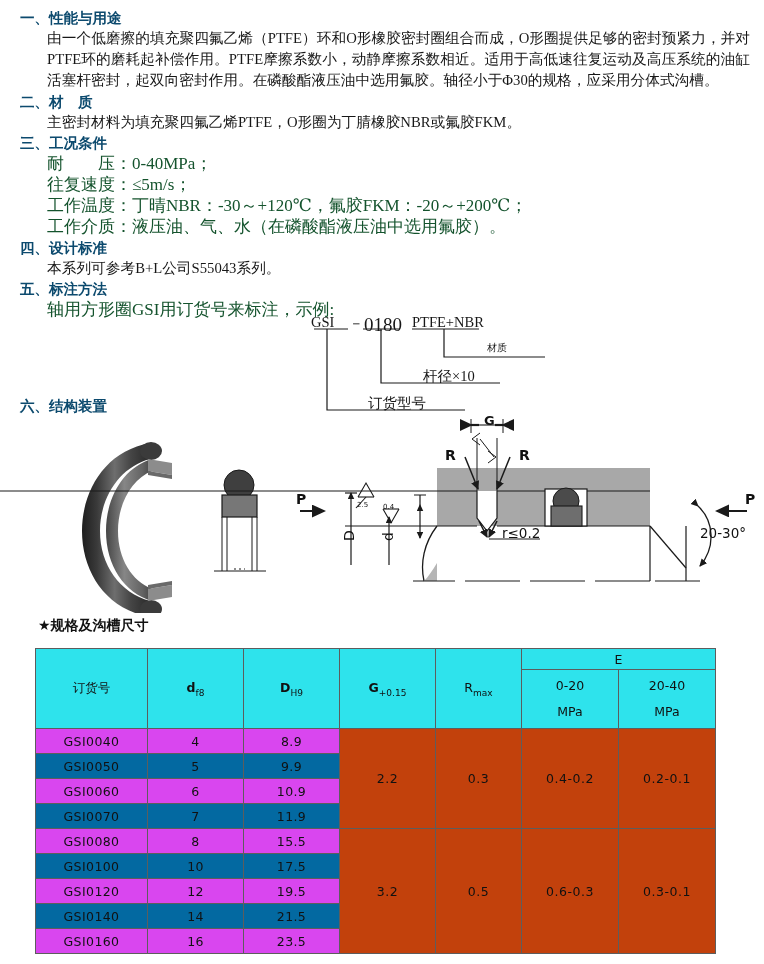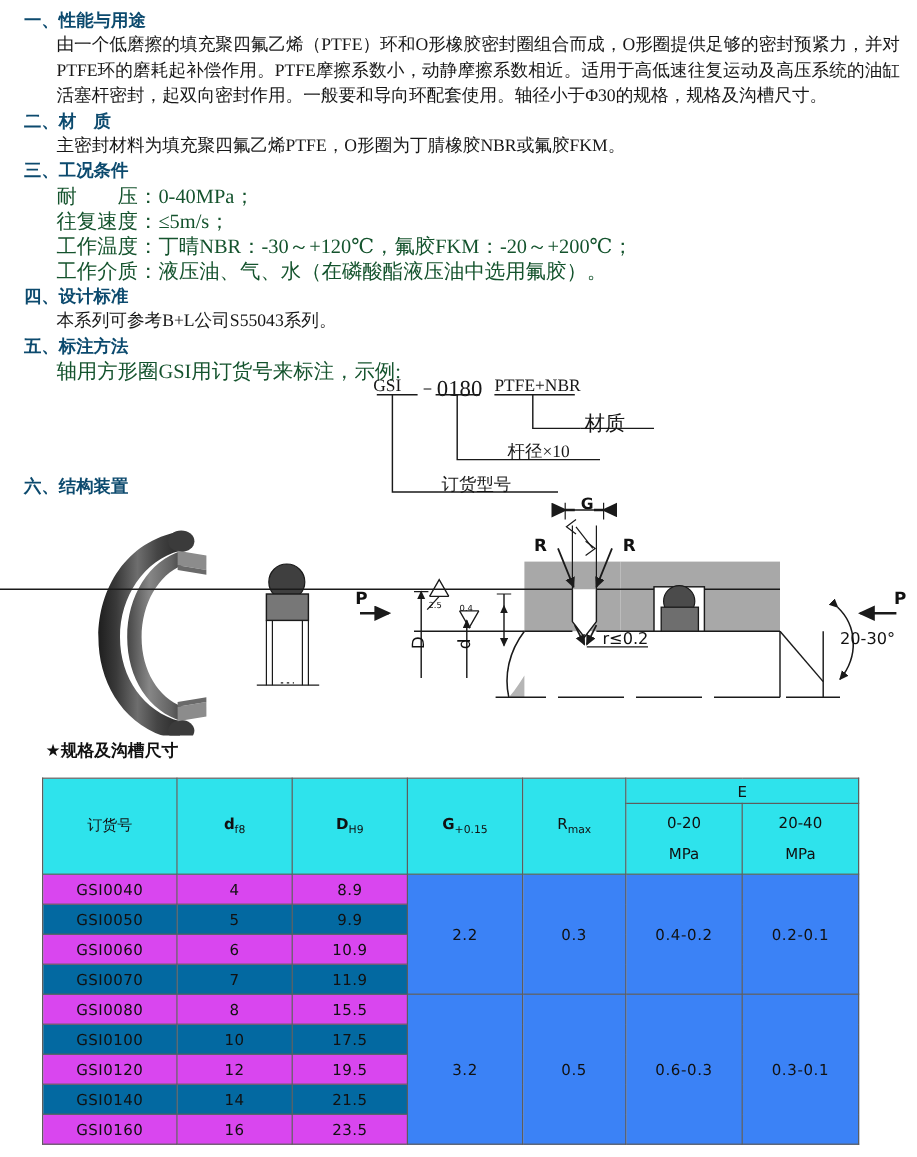--- a/index.html
+++ b/index.html
@@ -117,40 +117,40 @@
   }
   td.body {
     height: 24px;
     background: #d946ef;
     letter-spacing: 0.4px;
   }
   td.body.alt {
     background: #0369a1;
   }
   td.merged {
-    background: #3b82f6;
+    background: #c2410c;
     font-size: 13px;
     letter-spacing: 0.5px;
   }
   .sub {
     font-size: 9px;
     vertical-align: sub;
     letter-spacing: 0;
   }
   .hdr-strong { font-weight: bold; }
 </style>
 </head>
 <body>
 
 <div class="doc">
 
   <div style="height:8px"></div>
 
   <div class="sec-head">一、性能与用途</div>
-  <div class="sec-body" id="p-one">由一个低磨擦的填充聚四氟乙烯（PTFE）环和O形橡胶密封圈组合而成，O形圈提供足够的密封预紧力，并对PTFE环的磨耗起补偿作用。PTFE摩擦系数小，动静摩擦系数相近。适用于高低速往复运动及高压系统的油缸活塞杆密封，起双向密封作用。一般要和导向环配套使用。轴径小于Φ30的规格，规格及沟槽尺寸。</div>
+  <div class="sec-body" id="p-one">由一个低磨擦的填充聚四氟乙烯（PTFE）环和O形橡胶密封圈组合而成，O形圈提供足够的密封预紧力，并对PTFE环的磨耗起补偿作用。PTFE摩擦系数小，动静摩擦系数相近。适用于高低速往复运动及高压系统的油缸活塞杆密封，起双向密封作用。在磷酸酯液压油中选用氟胶。轴径小于Φ30的规格，应采用分体式沟槽。</div>
 
   <div class="sec-head">二、材　质</div>
   <div class="sec-body nojust">主密封材料为填充聚四氟乙烯PTFE，O形圈为丁腈橡胶NBR或氟胶FKM。</div>
 
   <div class="sec-head">三、工况条件</div>
   <div class="sec-line">耐　　压：0-40MPa；</div>
   <div class="sec-line">往复速度：≤5m/s；</div>
   <div class="sec-line">工作温度：丁晴NBR：-30～+120℃，氟胶FKM：-20～+200℃；</div>
   <div class="sec-line">工作介质：液压油、气、水（在磷酸酯液压油中选用氟胶）。</div>
 
@@ -175,21 +175,21 @@
 
   <polyline points="327,329 327,410 365,410" fill="none" stroke="#1a1a1a" stroke-width="1.2"></polyline>
   <line x1="365" y1="410" x2="465" y2="410" stroke="#1a1a1a" stroke-width="1.2"></line>
 </svg>
 
 <div style="position:absolute;left:311px;top:314px;font-size:14.5px;font-family:'Liberation Serif',serif;color:#171717;">GSI</div>
 <div style="position:absolute;left:349px;top:314px;font-size:14.5px;font-family:'Liberation Serif',serif;color:#171717;">－</div>
 <div style="position:absolute;left:364px;top:314px;font-size:19px;font-family:'Liberation Serif',serif;color:#171717;">0180</div>
 <div style="position:absolute;left:412px;top:314px;font-size:14.5px;font-family:'Liberation Serif',serif;color:#171717;">PTFE+NBR</div>
 
-<div style="position:absolute;left:487px;top:341px;font-size:17px;font-family:'Liberation Serif',serif;color:#171717;">材质</div>
+<div style="position:absolute;left:487px;top:341px;font-size:10px;font-family:'Liberation Serif',serif;color:#171717;">材质</div>
 <div style="position:absolute;left:423px;top:367px;font-size:14.5px;font-family:'Liberation Serif',serif;color:#171717;">杆径×10</div>
 <div style="position:absolute;left:368px;top:394px;font-size:14.5px;font-family:Liberation Sans, sans-serif;color:#171717;">订货型号</div>
 
 <div class="sec-head" style="position:absolute;left:0;top:396px;">六、结构装置</div>
 
 <div class="struct-area">
   <svg width="764" height="200" viewBox="0 0 764 200">
     <defs>
       <linearGradient id="gRing" x1="0" y1="0" x2="1" y2="0">
         <stop offset="0%" stop-color="#1e1e1e"></stop>

